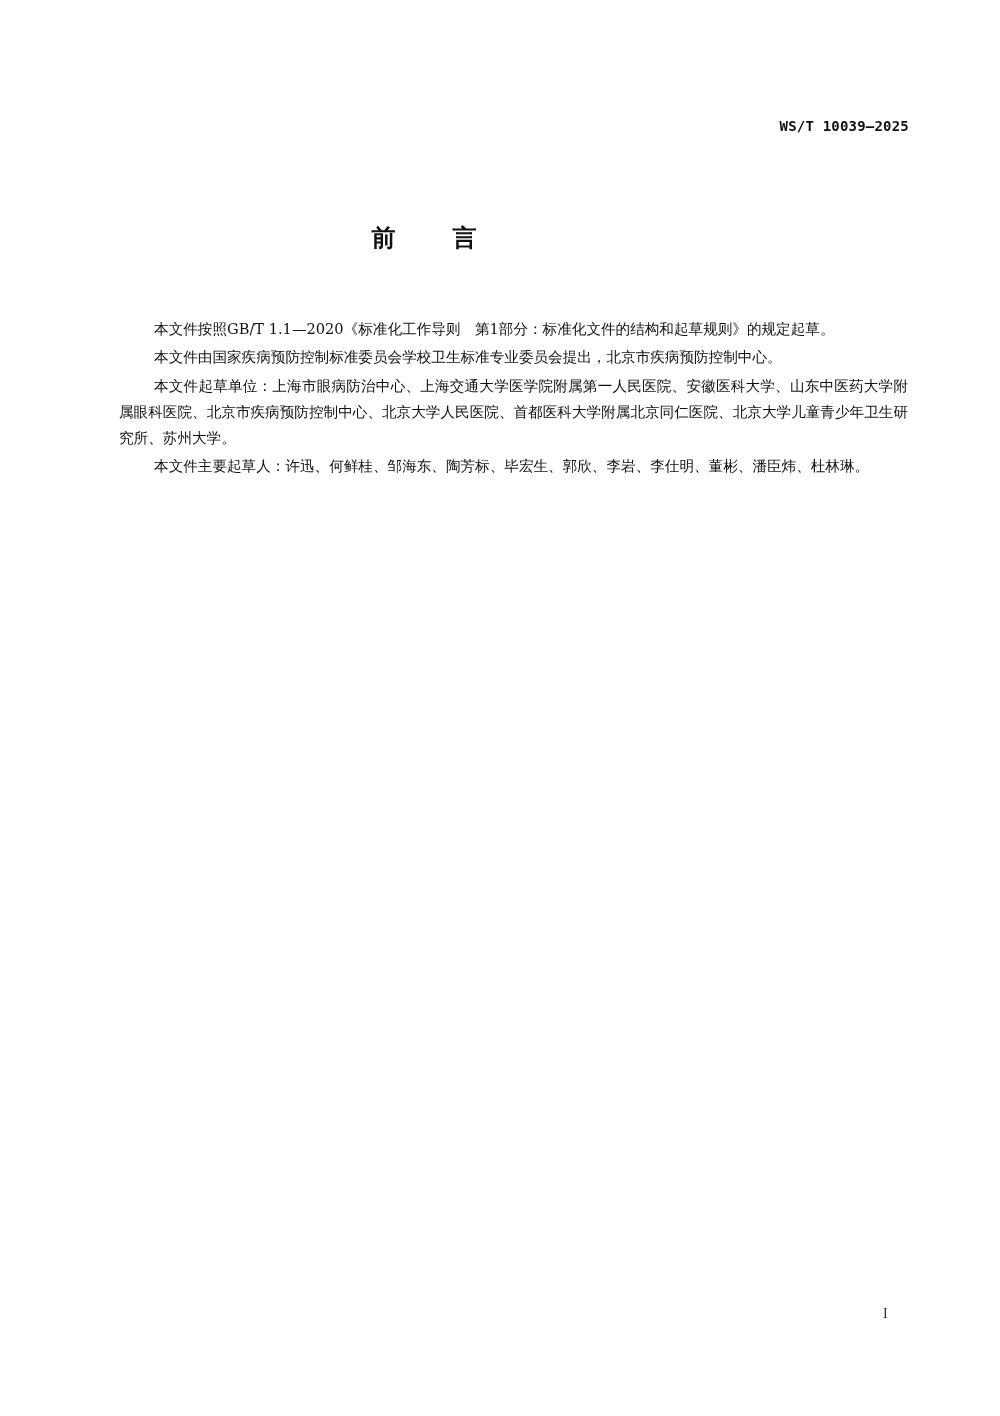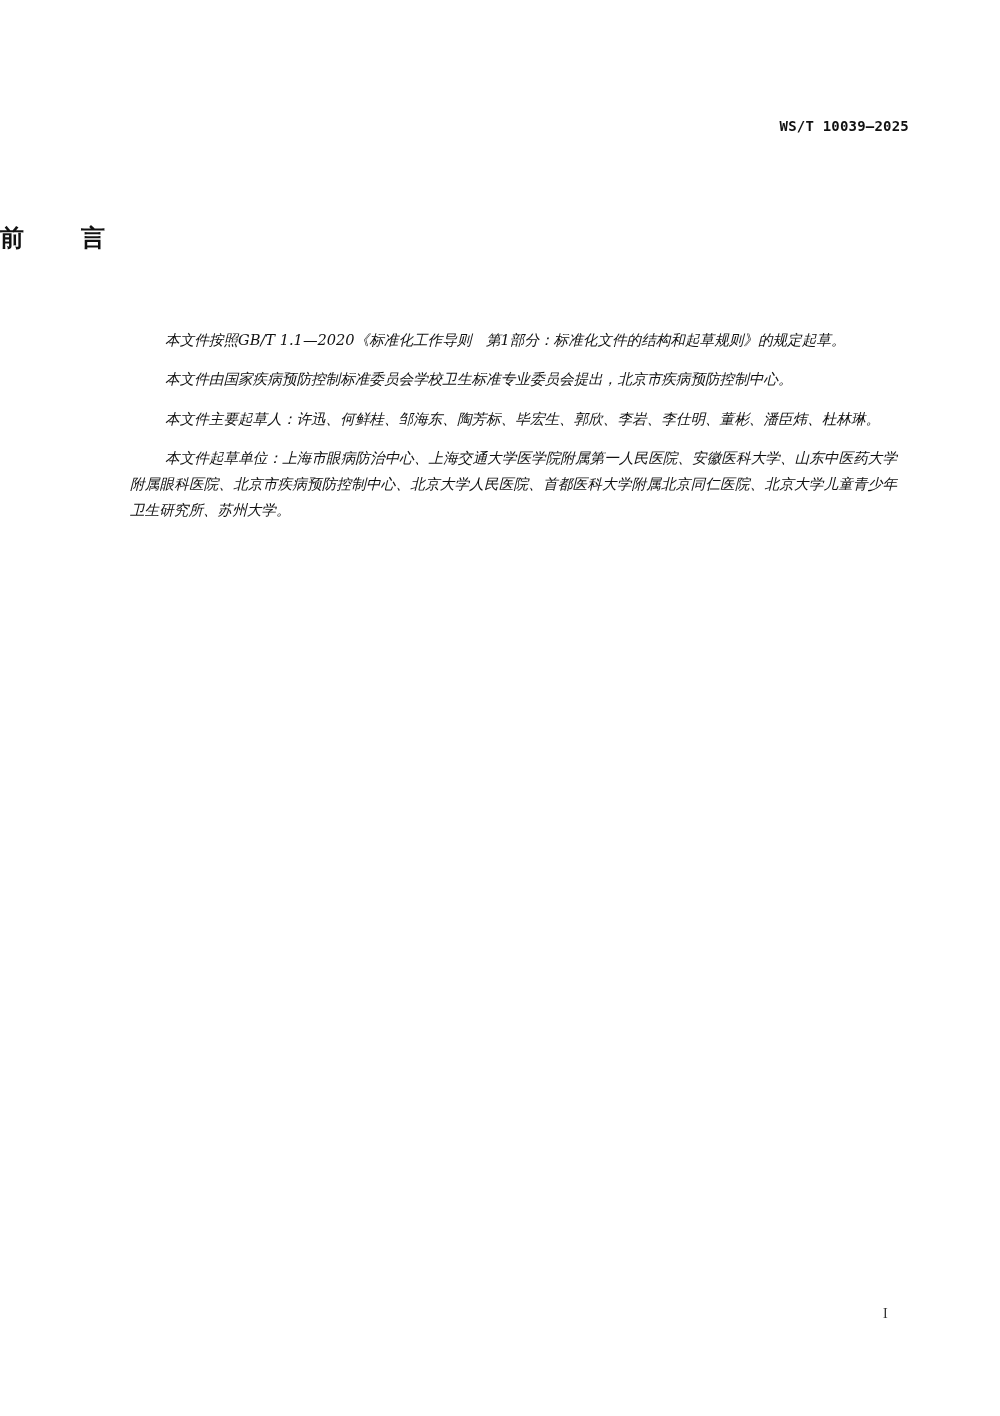--- a/index.html
+++ b/index.html
@@ -23,21 +23,21 @@
       font-size: 14px;
       font-weight: bold;
       letter-spacing: 0.2px;
       text-align: right;
     }
     .title {
       position: absolute;
       top: 222px;
       left: 0;
       width: 848px;
-      text-align: left;
+      text-align: center;
       font-family: "DejaVu Sans", sans-serif;
       font-size: 24px;
       font-weight: bold;
       letter-spacing: 0;
     }
     .title span {
       display: inline-block;
     }
     .title .gap {
       width: 57px;
@@ -46,23 +46,22 @@
       position: absolute;
       top: 314px;
       left: 117px;
       width: 793px;
       font-family: "DejaVu Serif", "Liberation Serif", serif;
       font-size: 14.6px;
       line-height: 26.3px;
       text-align: justify;
     }
     .content p {
-      margin: 13px;
+      margin: 2px;
       text-indent: 2.4em;
-      font-style: italic;
     }
     .page-number {
       position: absolute;
       top: 1306px;
       left: 883px;
       font-family: "Liberation Serif", "DejaVu Serif", serif;
       font-size: 14px;
       color: #333333;
     }
   </style>
@@ -71,17 +70,17 @@
 
 <div class="doc-code">WS/T 10039—2025</div>
 
 <div class="title">
   <span>前</span><span class="gap"></span><span>言</span>
 </div>
 
 <div class="content">
   <p>本文件按照GB/T 1.1—2020《标准化工作导则　第1部分：标准化文件的结构和起草规则》的规定起草。</p>
   <p>本文件由国家疾病预防控制标准委员会学校卫生标准专业委员会提出，北京市疾病预防控制中心。</p>
+  <p>本文件起草单位：上海市眼病防治中心、上海交通大学医学院附属第一人民医院、安徽医科大学、山东中医药大学附属眼科医院、北京市疾病预防控制中心、北京大学人民医院、首都医科大学附属北京同仁医院、北京大学儿童青少年卫生研究所、苏州大学。</p>
   <p>本文件主要起草人：许迅、何鲜桂、邹海东、陶芳标、毕宏生、郭欣、李岩、李仕明、董彬、潘臣炜、杜林琳。</p>
-  <p>本文件起草单位：上海市眼病防治中心、上海交通大学医学院附属第一人民医院、安徽医科大学、山东中医药大学附属眼科医院、北京市疾病预防控制中心、北京大学人民医院、首都医科大学附属北京同仁医院、北京大学儿童青少年卫生研究所、苏州大学。</p>
 </div>
 
 <div class="page-number">I</div>
 
 </body></html>

